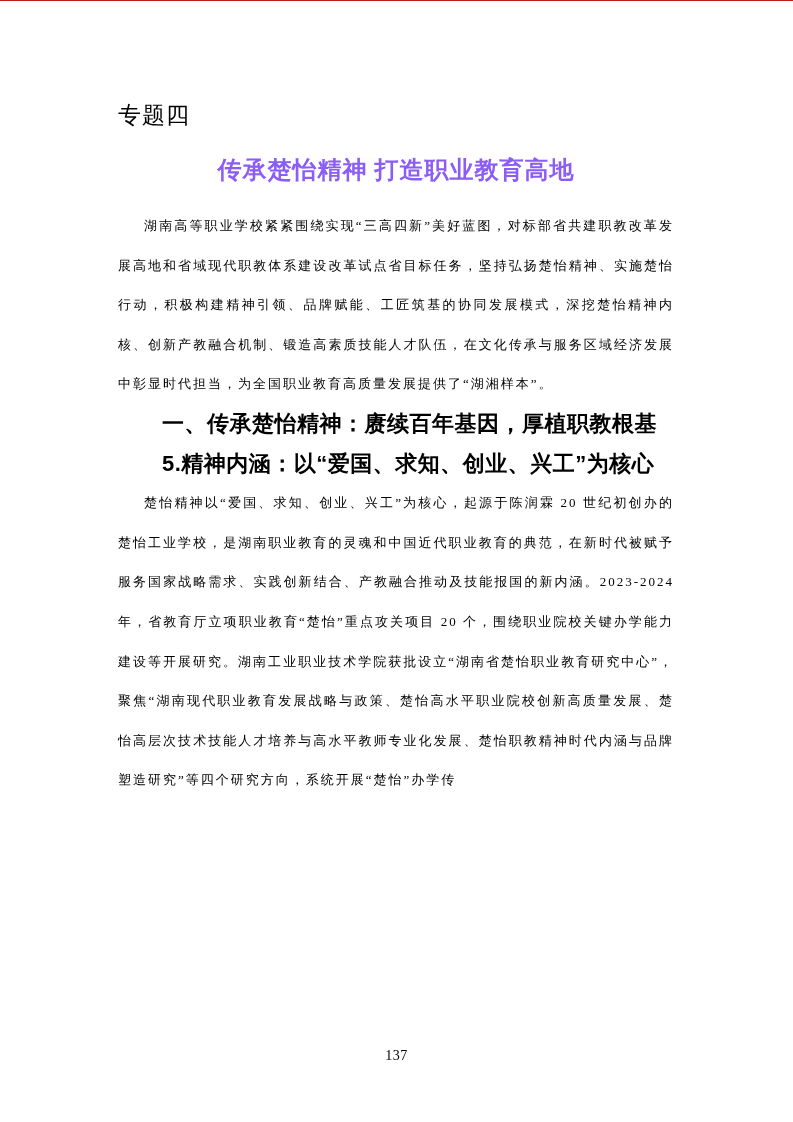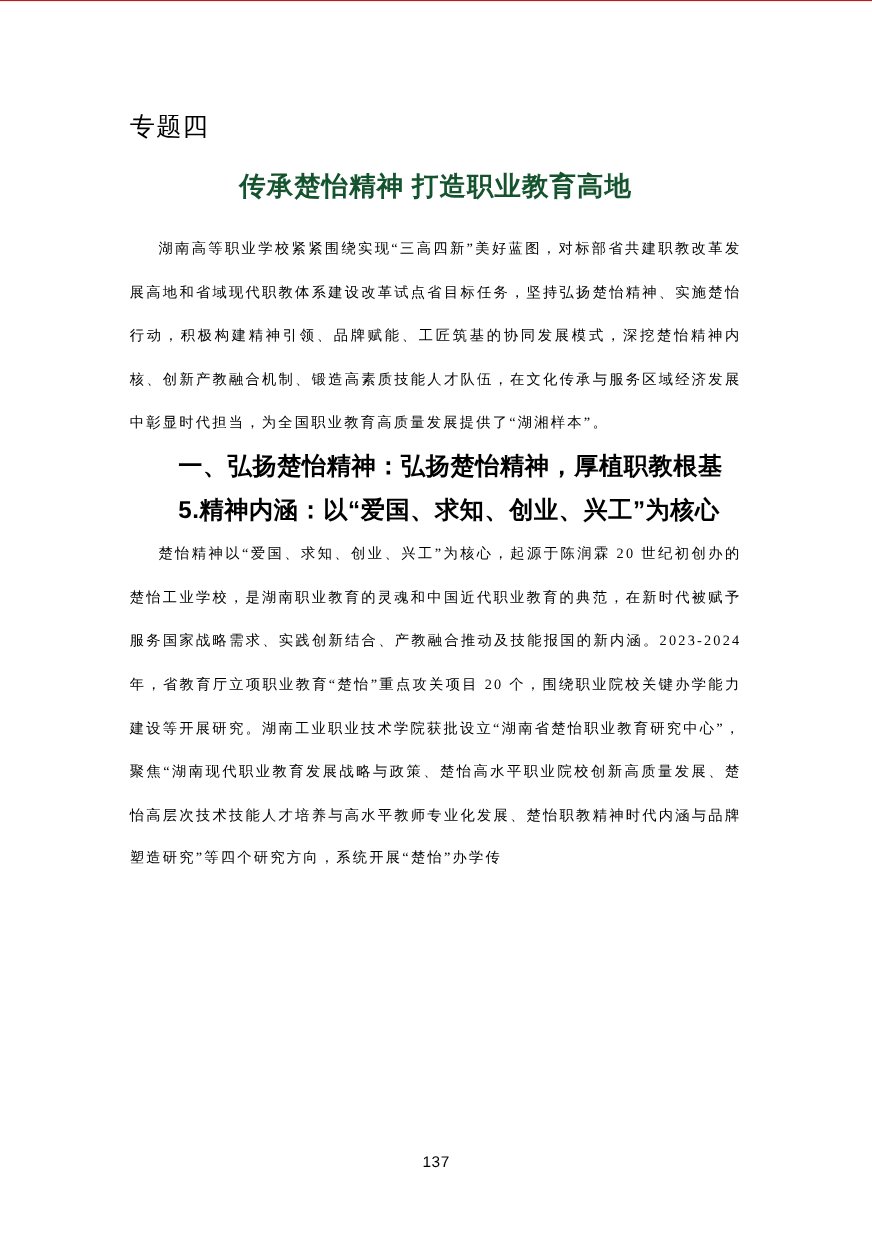--- a/index.html
+++ b/index.html
@@ -59,34 +59,34 @@
     color: #000000;
   }
   .page-number {
     position: absolute;
     left: 0;
     right: 0;
     bottom: 58px;
     text-align: center;
     font-size: 14px;
     letter-spacing: 0.5px;
-    font-family: Liberation Sans, sans-serif;
+    font-family: Liberation Serif, serif;
     color: #000000;
   }
 </style>
 </head>
 <body>
 
 <div class="page">
   <div class="eyebrow">专题四</div>
 
-  <h1 class="doc-title" style="color: #14532d;">传承楚怡精神 打造职业教育高地</h1>
+  <h1 class="doc-title" style="color: #8b5cf6;">传承楚怡精神 打造职业教育高地</h1>
 
   <p class="body-text para-first">湖南高等职业学校紧紧围绕实现“三高四新”美好蓝图，对标部省共建职教改革发展高地和省域现代职教体系建设改革试点省目标任务，坚持弘扬楚怡精神、实施楚怡行动，积极构建精神引领、品牌赋能、工匠筑基的协同发展模式，深挖楚怡精神内核、创新产教融合机制、锻造高素质技能人才队伍，在文化传承与服务区域经济发展中彰显时代担当，为全国职业教育高质量发展提供了“湖湘样本”。</p>
 
-  <h2 class="heading-l1">一、弘扬楚怡精神：弘扬楚怡精神，厚植职教根基</h2>
+  <h2 class="heading-l1">一、传承楚怡精神：赓续百年基因，厚植职教根基</h2>
 
   <h3 class="heading-l2">5.精神内涵：以“爱国、求知、创业、兴工”为核心</h3>
 
   <p class="body-text">楚怡精神以“爱国、求知、创业、兴工”为核心，起源于陈润霖 20 世纪初创办的楚怡工业学校，是湖南职业教育的灵魂和中国近代职业教育的典范，在新时代被赋予服务国家战略需求、实践创新结合、产教融合推动及技能报国的新内涵。2023-2024 年，省教育厅立项职业教育“楚怡”重点攻关项目 20 个，围绕职业院校关键办学能力建设等开展研究。湖南工业职业技术学院获批设立“湖南省楚怡职业教育研究中心”，聚焦“湖南现代职业教育发展战略与政策、楚怡高水平职业院校创新高质量发展、楚怡高层次技术技能人才培养与高水平教师专业化发展、楚怡职教精神时代内涵与品牌塑造研究”等四个研究方向，系统开展“楚怡”办学传</p>
 
   <div class="page-number">137</div>
 </div>
 
 </body></html>

